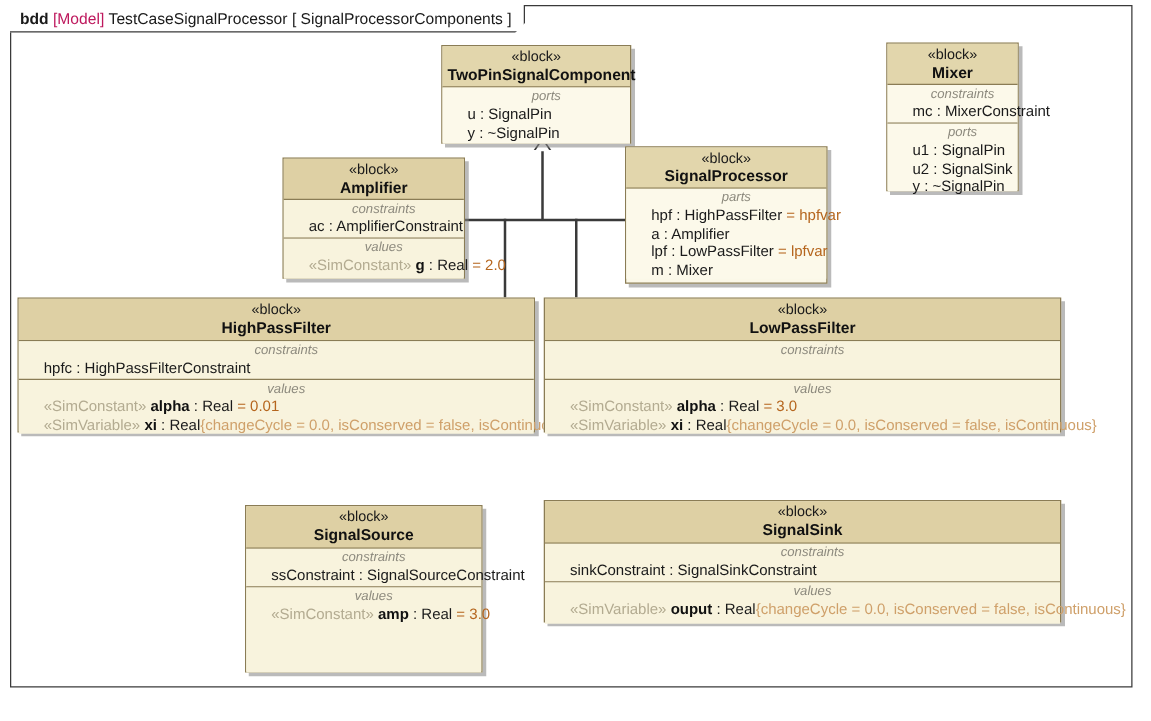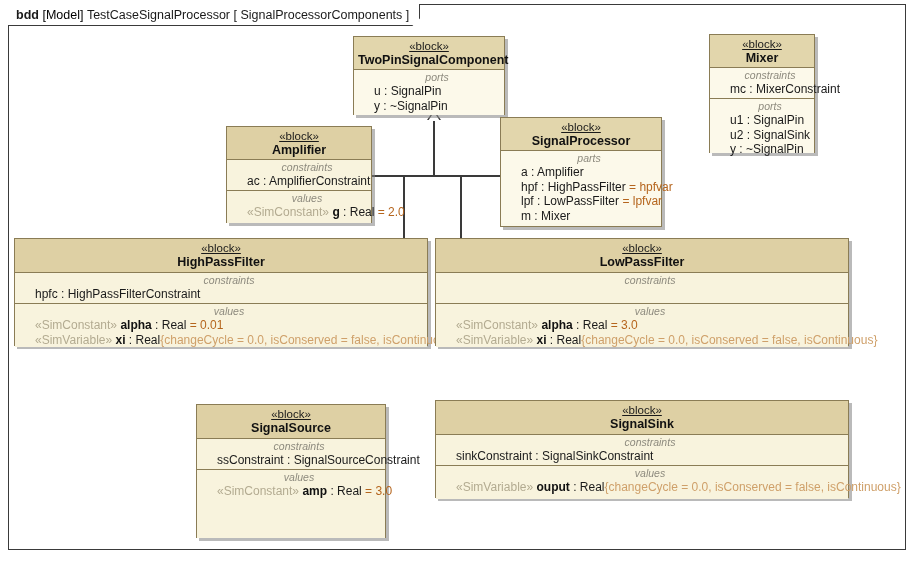--- a/index.html
+++ b/index.html
@@ -55,42 +55,41 @@
     bottom: -1.5px;
     width: 9px;
     height: 9px;
     background: #ffffff;
     border-left: 1.5px solid #3a3a3a;
     transform: rotate(0deg);
     clip-path: polygon(100% 0, 0 100%, 100% 100%);
     border: none;
   }
   .frame-kind { font-weight: bold; }
-  .frame-dim  { color: #000000; }
+  .frame-dim  { color: #be185d; }
 
   
   .block {
     position: absolute;
     box-sizing: border-box;
     border: 1px solid #8a7c55;
     background: #fbf8e8;
     box-shadow: 3px 3px 0 0 rgba(130,130,130,0.55);
   }
   .blk-header {
     background: #e0d2a8;
     border-bottom: 1px solid #8a7c55;
     text-align: center;
     padding: 3px 4px 4px 4px;
     box-sizing: border-box;
   }
   .stereo {
     font-size: 11.5px;
     color: #1a1a1a;
     line-height: 13px;
-    text-decoration: underline;
   }
   .blk-name {
     font-size: 12.5px;
     font-weight: bold;
     color: #111111;
     line-height: 15px;
   }
   .compartment {
     border-bottom: 1px solid #8a7c55;
     box-sizing: border-box;
@@ -215,24 +214,24 @@
   </div>
 
   <div class="block" style="left:500px; top:117px; width:162px; height:110px;">
     <div class="blk-header hdr-mid" style="height:33px;">
       <div class="stereo">«block»</div>
       <div class="blk-name">SignalProcessor</div>
     </div>
     <div class="compartment body-light" style="height:72px;">
       <div class="comp-title">parts</div>
       <div class="comp-line">
+        <span>hpf : HighPassFilter </span><span class="val">= hpfvar</span>
+      </div>
+      <div class="comp-line">
         <span>a : Amplifier</span><span class="val"></span>
-      </div>
-      <div class="comp-line">
-        <span>hpf : HighPassFilter </span><span class="val">= hpfvar</span>
       </div>
       <div class="comp-line">
         <span>lpf : LowPassFilter </span><span class="val">= lpfvar</span>
       </div>
       <div class="comp-line">
         <span>m : Mixer</span><span class="val"></span>
       </div>
     </div>
   </div>
 

